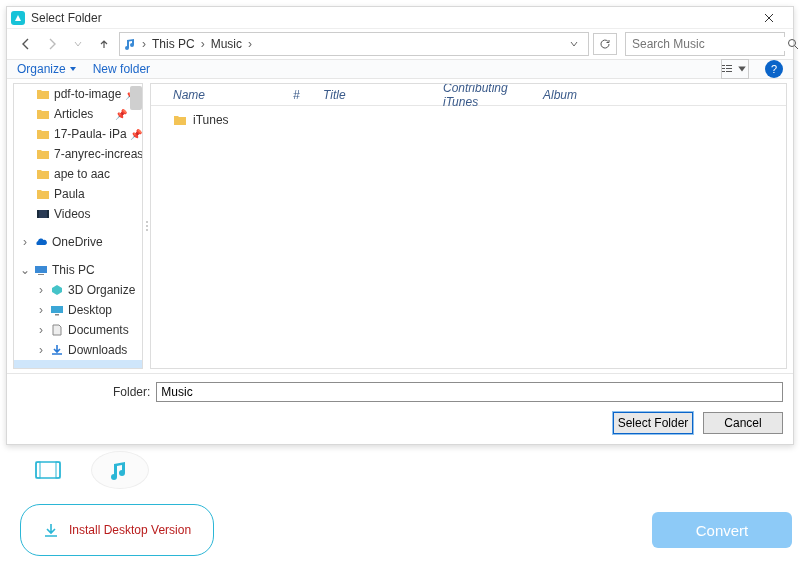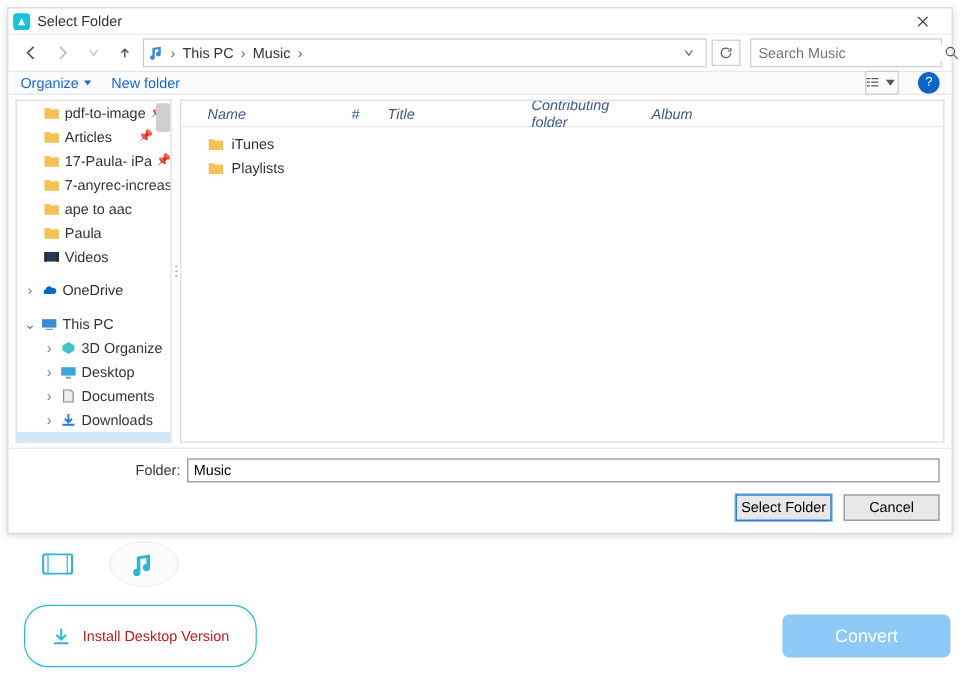--- a/index.html
+++ b/index.html
@@ -317,39 +317,31 @@
           <span></span>
           <span></span>
           <span></span>
         </div>
       </div>
     <div class="list">
       <div class="colhdr">
         <span class="col name">Name</span>
         <span class="col num">#</span>
         <span class="col title">Title</span>
-        <span class="col contrib">Contributing folder</span>
+        <span class="col contrib">Contributing iTunes</span>
         <span class="col album">Album</span>
       </div>
       <div class="rows">
         <div class="row">
             <span class="folder-ico">
               <svg viewBox="0 0 14 12">
                 <path d="M1 2h4l1 1h7v8H1z" fill="#f3c355"></path>
               </svg>
             </span>
             <span>iTunes</span>
-          </div>
-        <div class="row">
-            <span class="folder-ico">
-              <svg viewBox="0 0 14 12">
-                <path d="M1 2h4l1 1h7v8H1z" fill="#f3c355"></path>
-              </svg>
-            </span>
-            <span>Playlists</span>
           </div>
       </div>
     </div>
   </div>
 
   <div class="footer">
     <div class="folderrow">
       <label>Folder:</label>
       <input value="Music" style="">
     </div>

